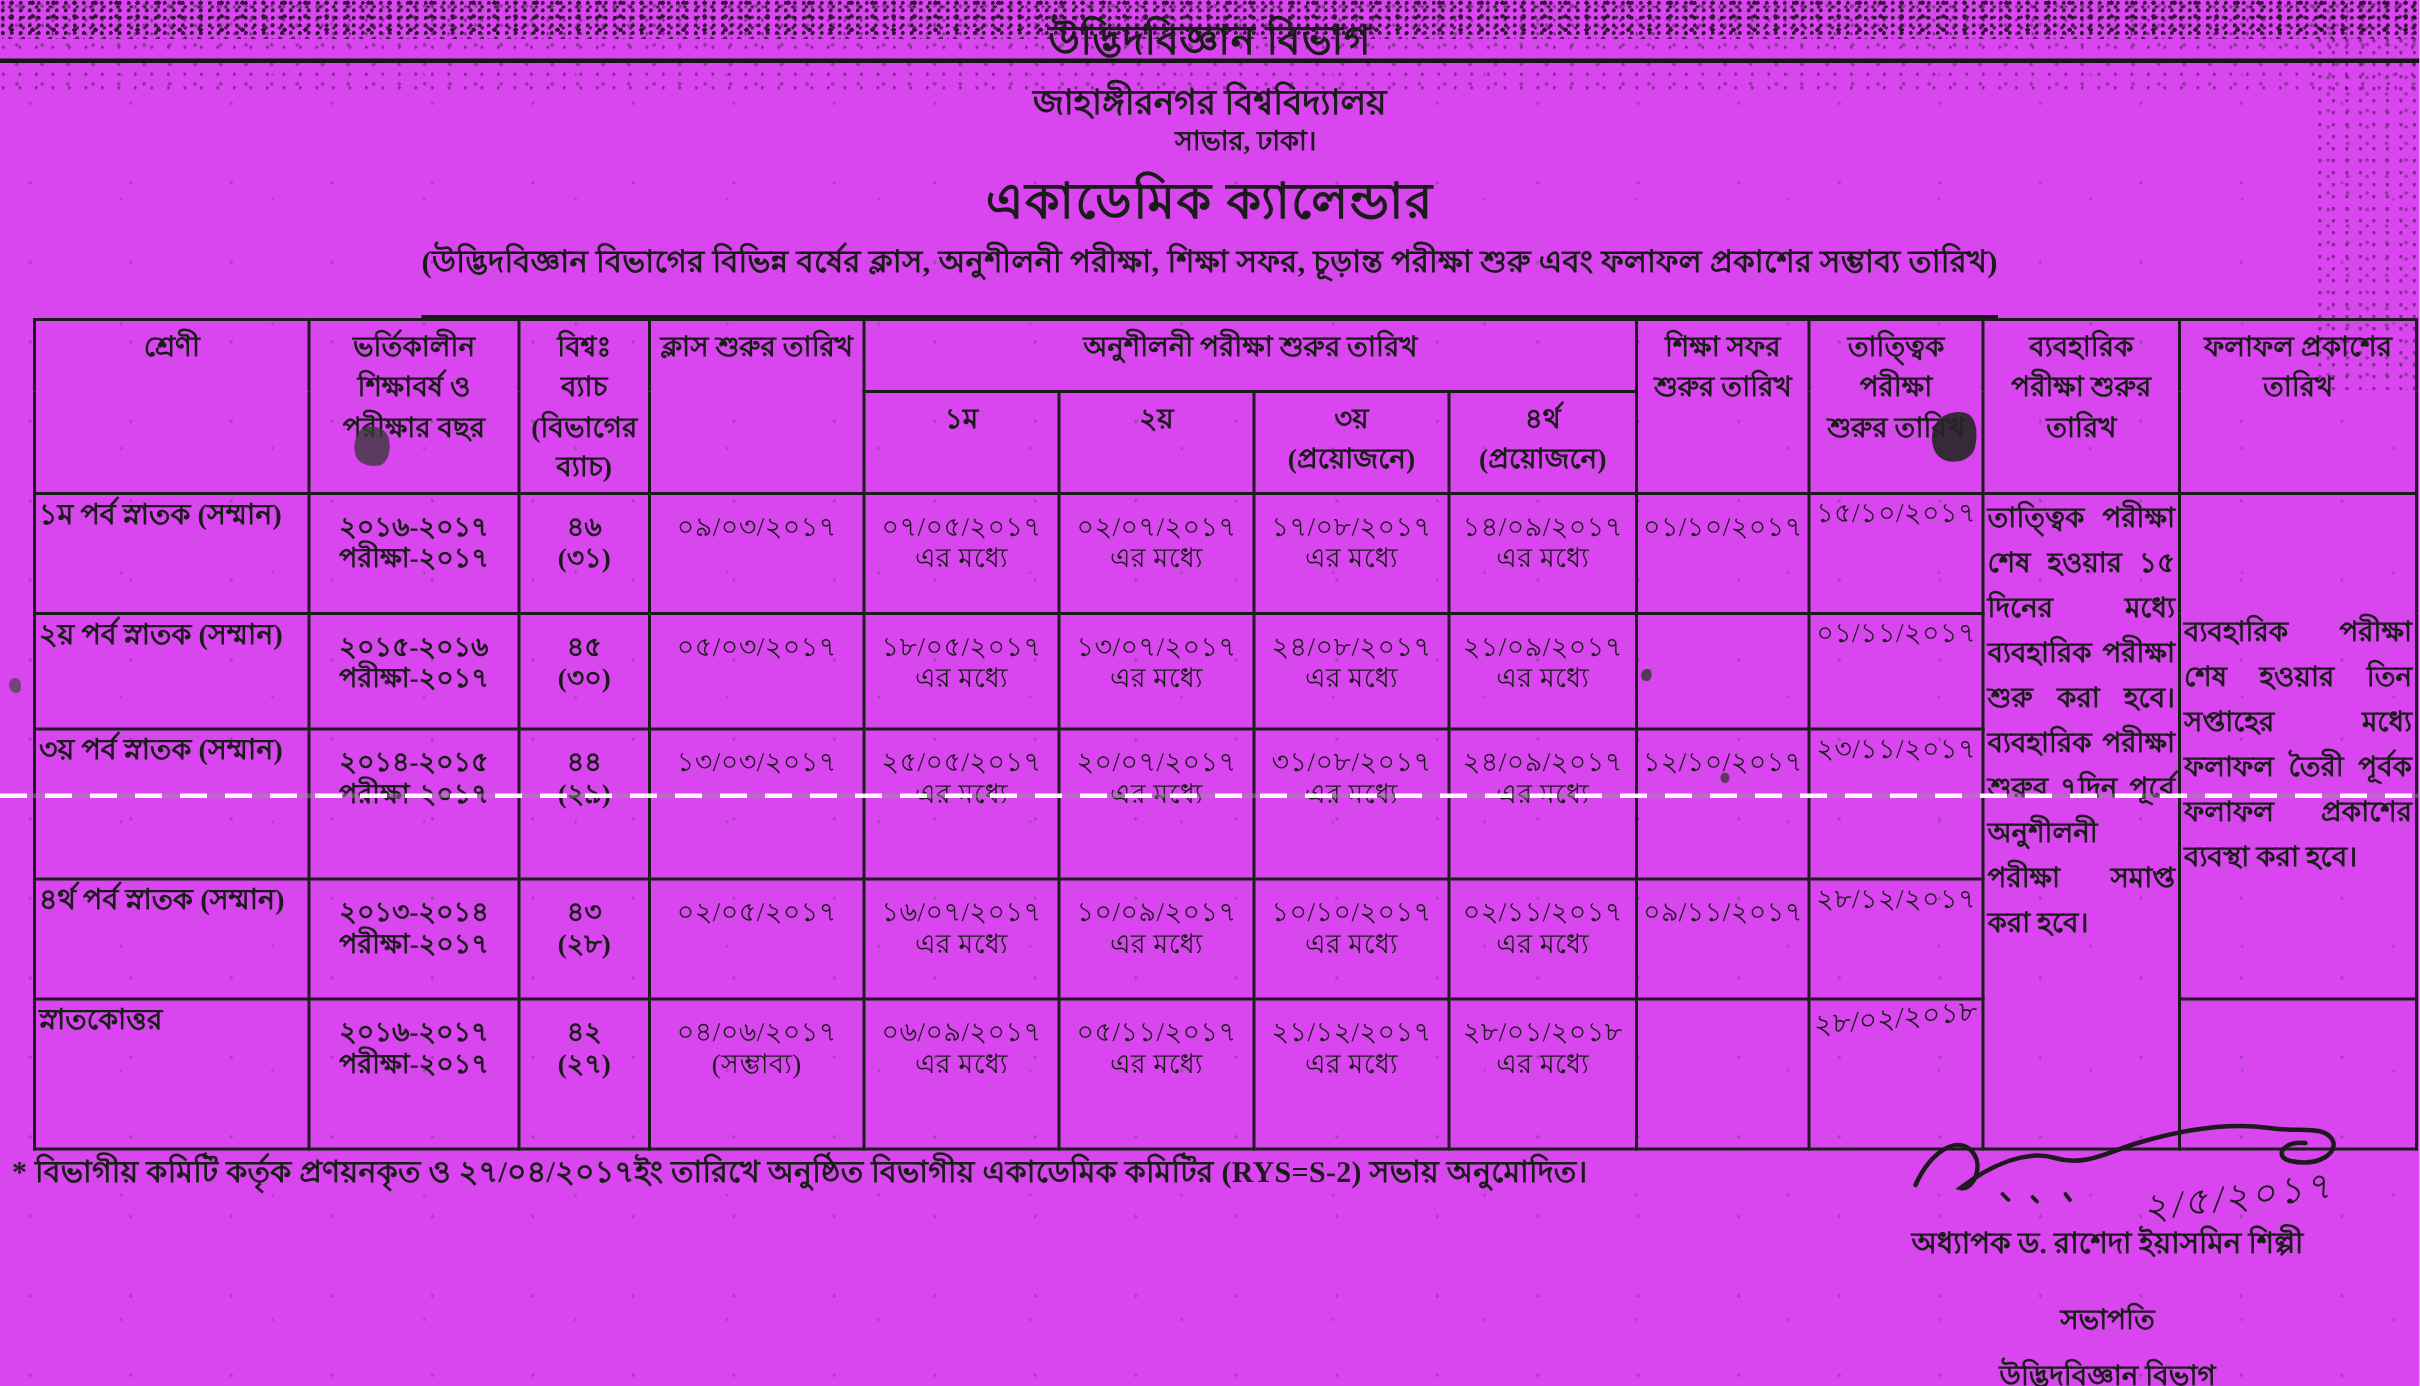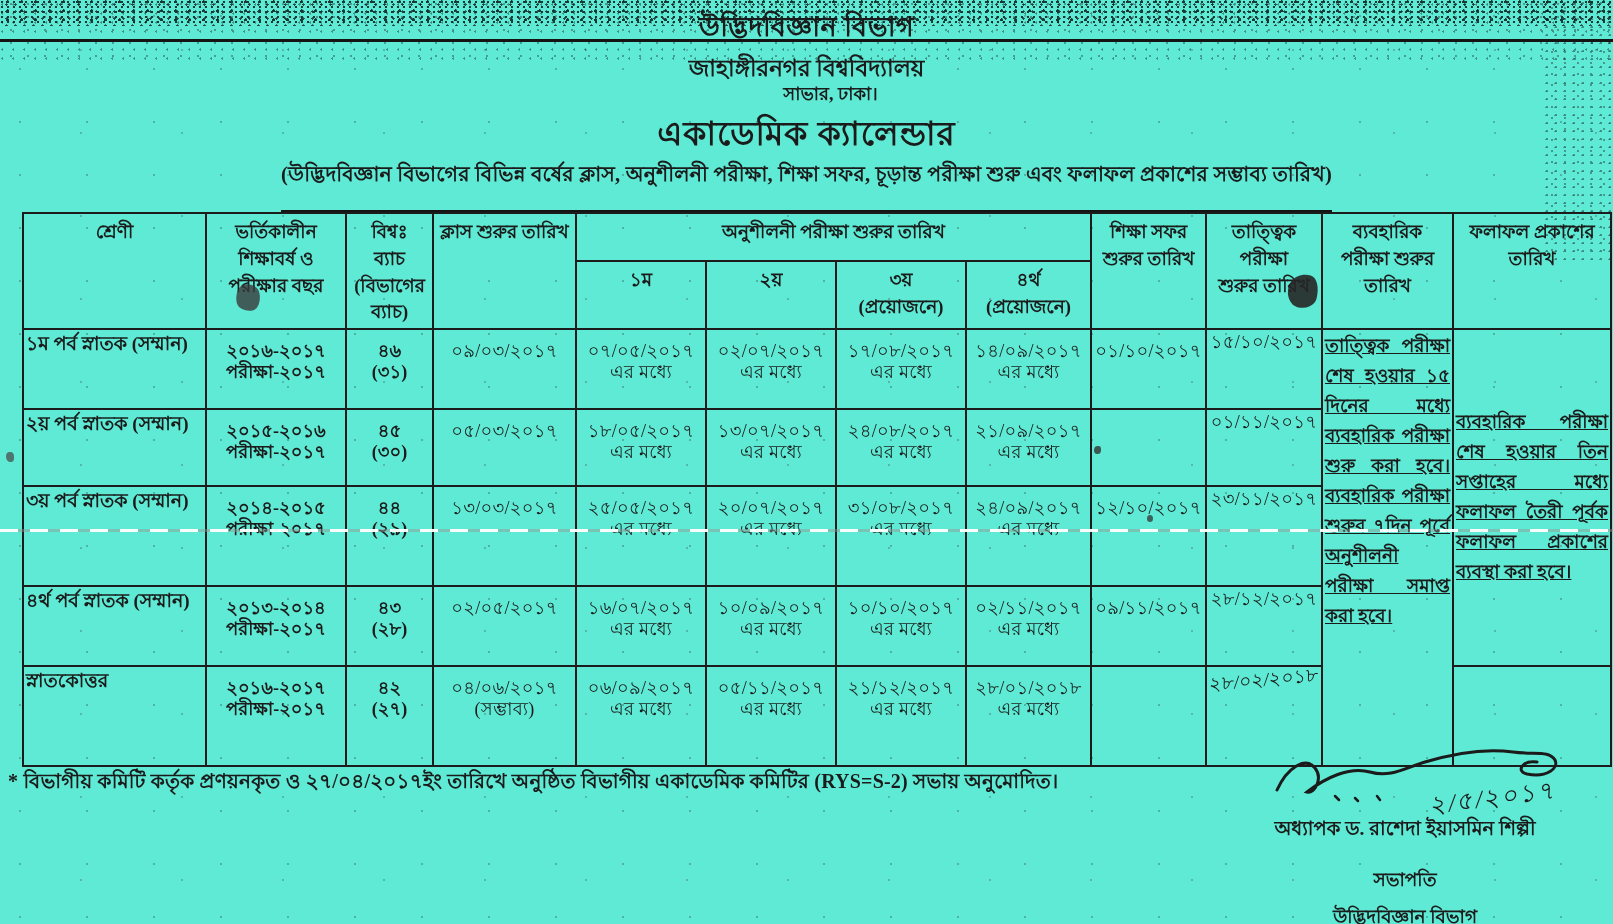--- a/index.html
+++ b/index.html
@@ -1,19 +1,19 @@
 <!DOCTYPE html>
 <html><head>
 <meta charset="utf-8">
 <style>
   html,body{margin:0;padding:0;background:#e8e8e4;}
   .page{
     position:relative;
     width:1613px;height:924px;
-    background:#5eead4;
+    background:#d946ef;
     overflow:hidden;
     font-family:"Liberation Serif","DejaVu Serif",serif;
     color:#1b1b1b;
   }
   
   .noise{position:absolute;pointer-events:none;}
   .noise-band-dark{
     left:0;top:0;width:100%;height:26px;opacity:.75;
     background-image:
       radial-gradient(circle at 30% 40%, #000 0 1.2px, transparent 1.4px),
@@ -93,21 +93,20 @@
   }
   .cell-stack{display:flex;flex-direction:column;align-items:center;padding-top:9px;line-height:1.15;}
   .cell-stack.center{justify-content:flex-start;height:100%;padding-top:0;box-sizing:border-box;}
   .date-txt{font-weight:500;letter-spacing:.3px;}
   .bold-txt{font-weight:700;}
   .class-name{font-weight:700;font-size:19px;text-align:left;padding:8px 4px 0 8px;line-height:1.3;}
   .note-cell{
     text-align:justify;text-align-last:left;
     padding:8px 9px;line-height:1.62;font-weight:600;font-size:18.5px;
     vertical-align:top;
-    text-decoration:underline;
   }
   .handwritten-date{display:inline-block;transform:rotate(-5deg) skewX(-6deg);font-size:19px;font-weight:500;}
 
   
   .footnote{
     position:absolute;left:8px;top:766px;width:1100px;
     font-size:20px;font-weight:600;letter-spacing:.2px;
   }
   .sig-block{position:absolute;left:1235px;top:738px;width:340px;text-align:center;}
   .sig-scribble{position:relative;height:72px;}

